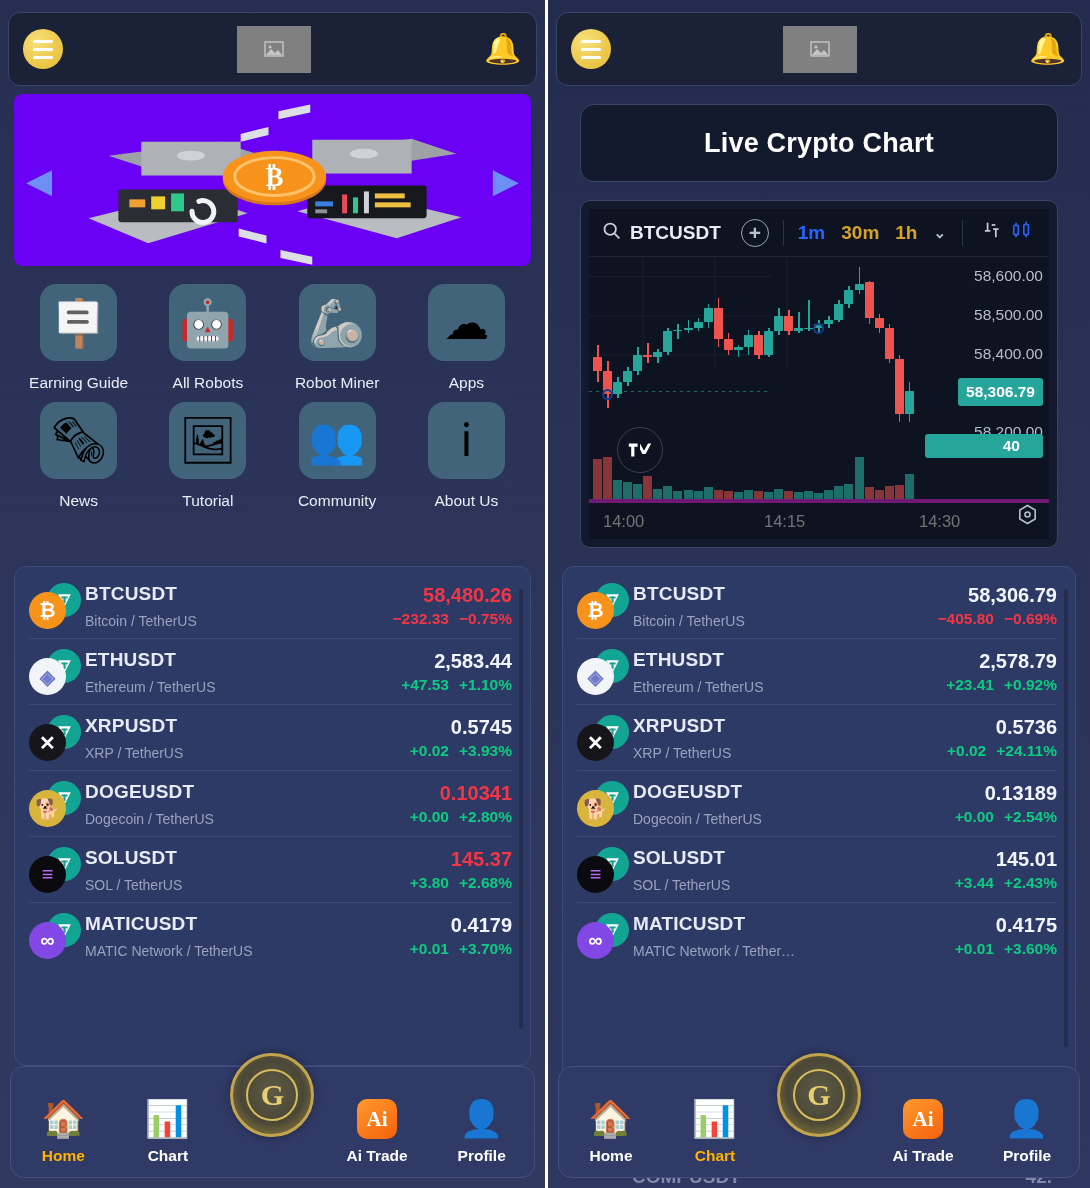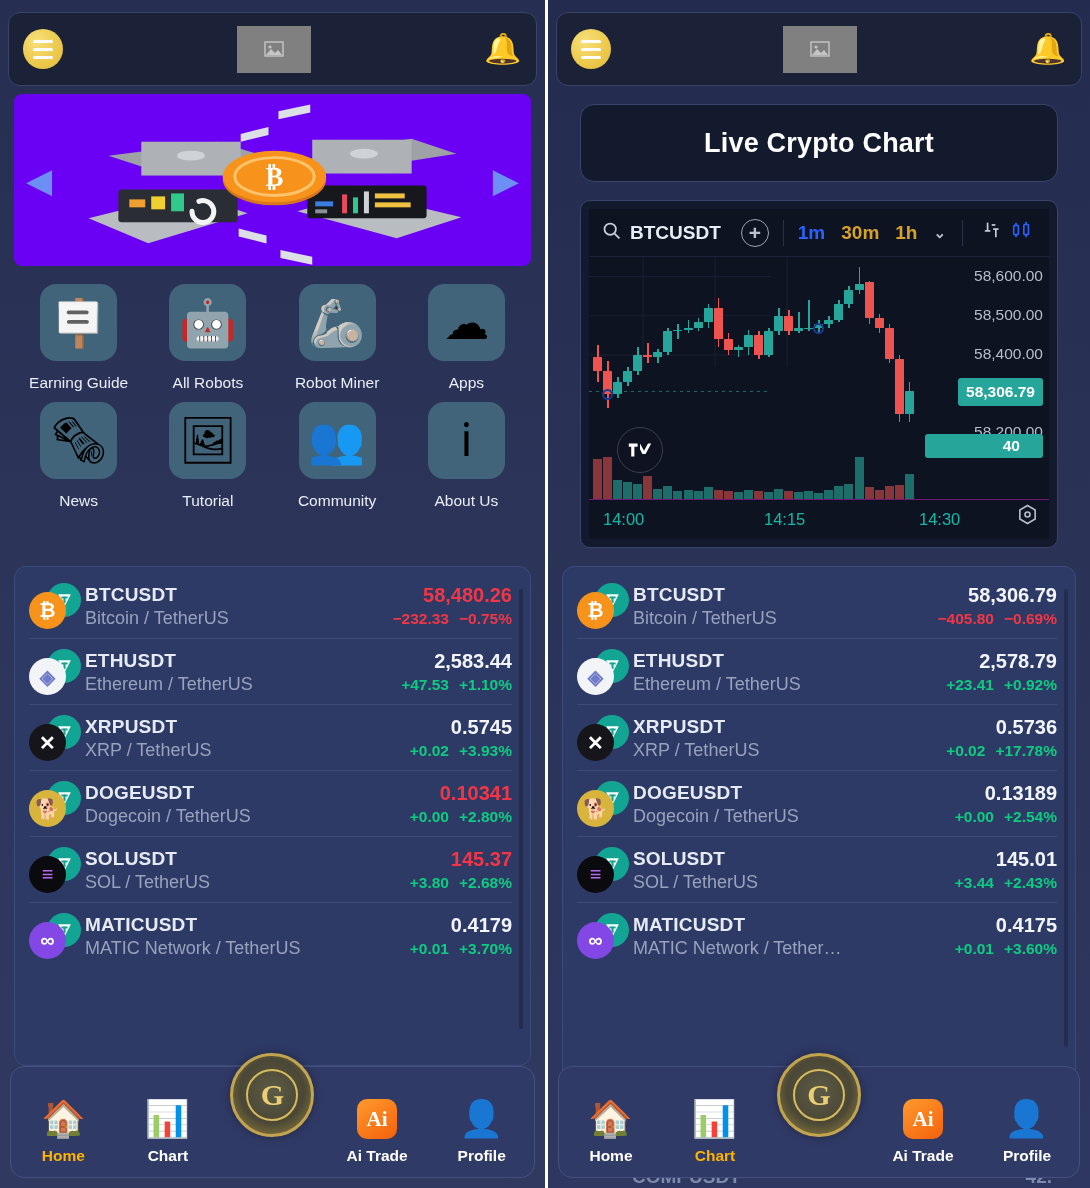--- a/index.html
+++ b/index.html
@@ -96,21 +96,21 @@
     background: #12a594; display:flex; align-items:center; justify-content:center;
   }
   .coin .sym {
     position:absolute; left: 0px; bottom: 0px; width: 37px; height: 37px; border-radius: 50%;
     display:flex; align-items:center; justify-content:center;
     font-size: 20px; font-weight: bold; color:#fff;
   }
   .minfo { flex: 1 1 auto; min-width: 0; }
   .mticker { color:#e6eaf3; font-size: 19px; font-weight: 600; letter-spacing:.2px; }
   .mpair {
-    color:#98a2bd; font-size: 18px; margin-top: 2px;
+    color:#98a2bd; font-size: 14px; margin-top: 8px;
     white-space: nowrap; overflow: hidden; text-overflow: ellipsis;
   }
   .mnums { text-align: right; flex: none; padding-left: 8px; }
   .mprice { font-size: 20px; font-weight: 700; color:#f2f5fb; }
   .mprice.down { color:#f23645; }
   .mchg { font-size: 15.5px; margin-top: 3px; font-weight: 600; }
   .up { color:#0ecb81; }
   .down { color:#f23645; }
   .mchg span + span { margin-left: 10px; }
 
@@ -199,21 +199,21 @@
   .pricetag {
     position:absolute; right: 2px; background:#26a69a; color:#fff;
     font-weight:700; font-size:15.5px; padding: 5px 8px; border-radius: 3px;
   }
   .voltag {
     position:absolute; background:#26a69a; color:#fff;
     font-weight:700; font-size:15.5px; padding: 3px 23px; border-radius: 3px;
   }
   .timeaxis {
     position:absolute; left:0; right:0; bottom:0; height: 40px;
-    border-top: 1px solid #701a75; color:#14b8a6; font-size: 16.5px;
+    border-top: 4px solid #701a75; color:#737373; font-size: 16.5px;
     display:flex; align-items:center;
   }
   .timeaxis span { position:absolute; }
   .tvlogo {
     position:absolute; left: 28px; bottom: 66px; width: 46px; height: 46px;
     border-radius:50%; border: 1.5px solid #3a4154; background: rgba(14,19,33,.85);
     display:flex; align-items:center; justify-content:center; color:#fff; font-size: 22px; font-weight:700;
   }
   .marker {
     position:absolute; width: 11px; height: 11px; border-radius:50%;
@@ -787,21 +787,21 @@
                 </svg>
               </div>
               <div class="sym" style="background:#16161a;color:#ffffff">✕</div>
             </div>
             <div class="minfo">
               <div class="mticker">XRPUSDT</div>
               <div class="mpair">XRP / TetherUS</div>
             </div>
             <div class="mnums">
               <div class="mprice ">0.5736</div>
-              <div class="mchg up"><span>+0.02</span><span>+17.78%</span></div>
+              <div class="mchg up"><span>+0.02</span><span>+24.11%</span></div>
             </div>
           </div>
           <div class="mrow">
             <div class="coin">
               <div class="badge">
                 <svg width="19" height="19" viewBox="0 0 24 24">
                   <path d="M4 4h16l-8 16z" fill="#fff"></path>
                   <rect x="8" y="7" width="8" height="2.4" fill="#12a594"></rect>
                   <rect x="10.6" y="7" width="2.8" height="8" fill="#12a594"></rect>
                 </svg>

